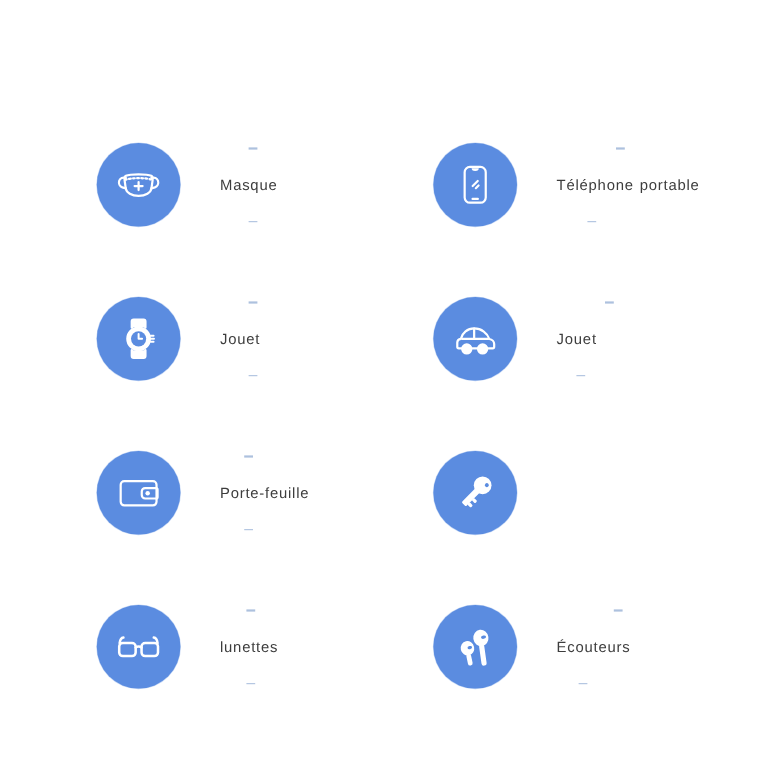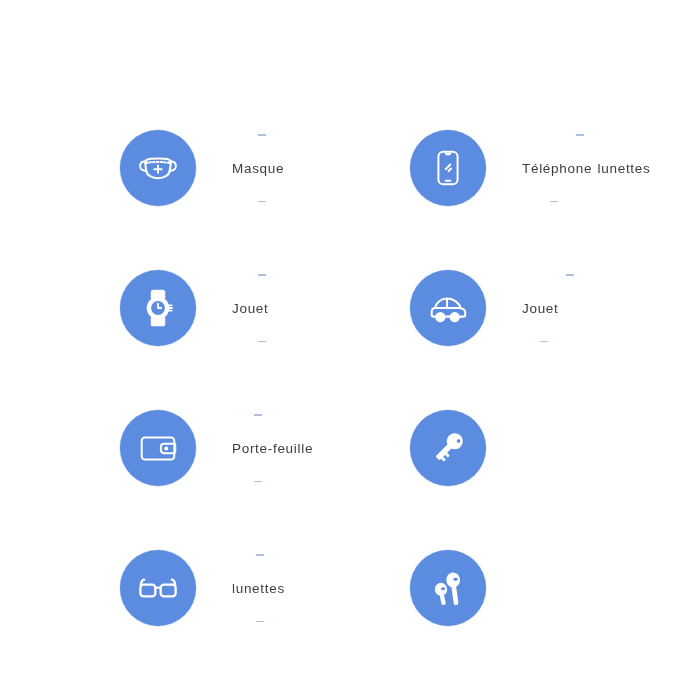--- a/index.html
+++ b/index.html
@@ -18,21 +18,21 @@
     position: absolute;
     left: 0;
     top: 0;
     width: 700px;
     height: 700px;
     display: grid;
     grid-template-columns: 1fr 1fr;
     grid-template-rows: repeat(4, 140px);
     align-content: start;
     padding-top: 98px;
-    padding-left: 120px;
+    padding-left: 88px;
     box-sizing: border-box;
   }
   .grid-item {
     display: flex;
     flex-direction: row;
     align-items: center;
     position: relative;
   }
   .badge {
     width: 76px;
@@ -121,21 +121,21 @@
           <rect x="14" y="7" width="20" height="34" rx="5" ry="5"></rect>
           <path d="M20.6 8.4 L27.4 8.4 C27.4 10 26.6 10.9 24 10.9 C21.4 10.9 20.6 10 20.6 8.4 Z" fill="#ffffff" stroke="none"></path>
           <path d="M21.5 37.4 L26.5 37.4"></path>
           <path d="M26.4 20.4 L21.6 25.2"></path>
           <path d="M27.2 24.6 L24.6 27.2"></path>
         </svg>
       </span>
     </div>
     <div class="label-wrap">
       <span class="dash-top"></span>
-      <span class="label">Téléphone lunettes</span>
+      <span class="label">Téléphone portable</span>
       <span class="dash-bottom"></span>
     </div>
   </div>
 
   <div class="grid-item item-watch">
     <div class="badge">
       <span>
         <svg width="46" height="46" viewBox="0 0 48 48" fill="none" stroke="#ffffff" stroke-width="2.3" stroke-linecap="round" stroke-linejoin="round">
           <path d="M17.6 13.2 L17.6 7.6 C17.6 6.6 18.3 6 19.3 6 L28.7 6 C29.7 6 30.4 6.6 30.4 7.6 L30.4 13.2" fill="#ffffff" stroke="#ffffff"></path>
           <path d="M17.6 34.8 L17.6 40.4 C17.6 41.4 18.3 42 19.3 42 L28.7 42 C29.7 42 30.4 41.4 30.4 40.4 L30.4 34.8" fill="#ffffff" stroke="#ffffff"></path>
@@ -234,15 +234,20 @@
             <rect x="14.4" y="30.6" width="4.5" height="11.4" rx="2.2" fill="#ffffff"></rect>
           </g>
           <g transform="rotate(-8 30 20)">
             <ellipse cx="30" cy="15.6" rx="7.2" ry="7.8" fill="#ffffff"></ellipse>
             <ellipse cx="32.6" cy="15.2" rx="2.4" ry="1.6" fill="#5b8ce0"></ellipse>
             <rect x="27.2" y="21.4" width="4.9" height="20.6" rx="2.4" fill="#ffffff"></rect>
           </g>
         </svg>
       </span>
     </div>
+    <div class="label-wrap">
+      <span class="dash-top"></span>
+      <span class="label">Écouteurs</span>
+      <span class="dash-bottom"></span>
+    </div>
   </div>
 
 </div>
 
 </body></html>

